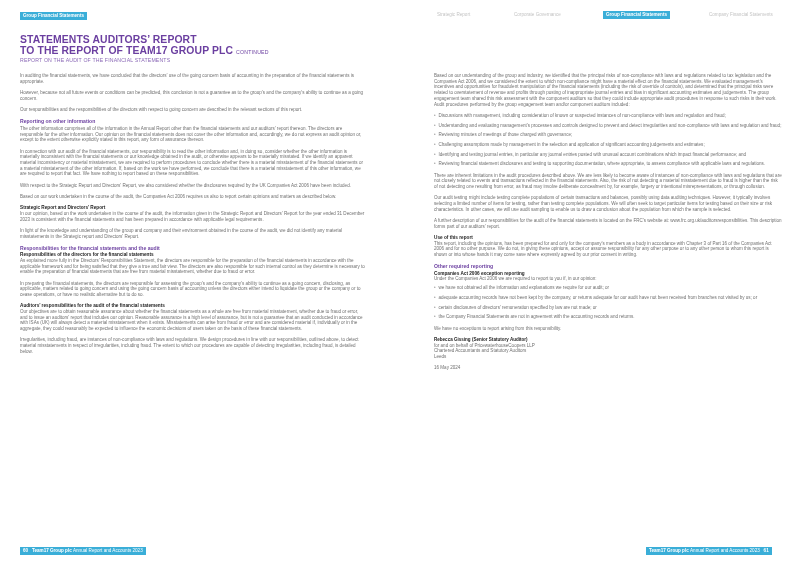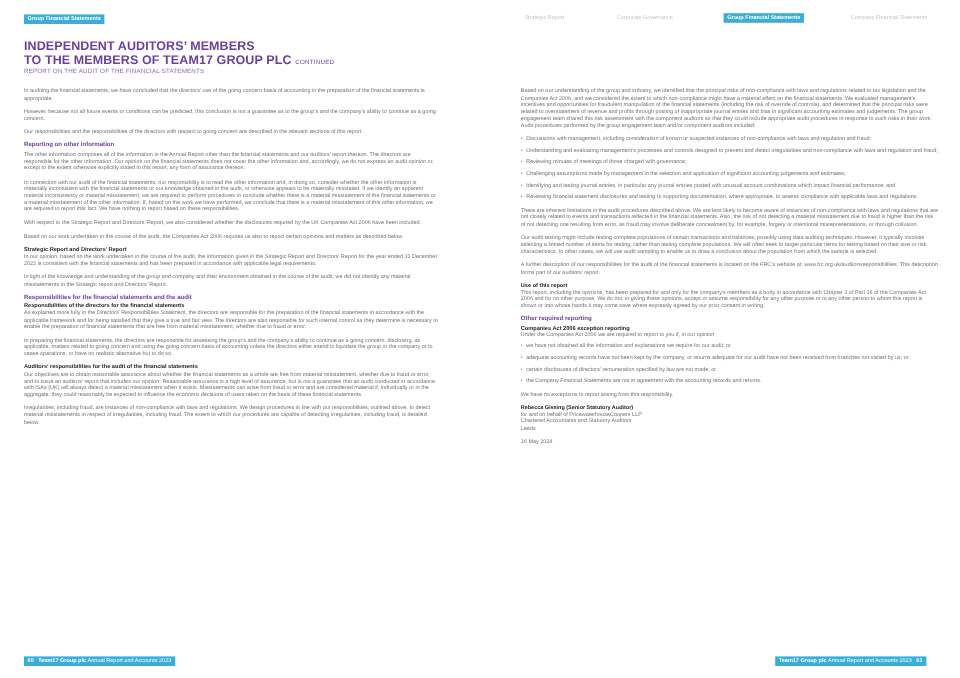--- a/index.html
+++ b/index.html
@@ -40,22 +40,22 @@
 </head>
 <body>
 
 <div class="tag" style="left:20px; top:12px;">Group Financial Statements</div>
 <div class="navtab" style="left:437px;">Strategic Report</div>
 <div class="navtab" style="left:514px;">Corporate Governance</div>
 <div class="navtab active" style="left:603px;">Group Financial Statements</div>
 <div class="navtab" style="left:709px;">Company Financial Statements</div>
 
 <div class="title">
-  <div>INDEPENDENT AUDITORS’ MEMBERS</div>
-  <div><span>TO THE MEMBERS OF TEAM17 GROUP PLC</span> <span class="cont">CONTINUED</span></div>
+  <div>STATEMENTS AUDITORS’ REPORT</div>
+  <div><span>TO THE REPORT OF TEAM17 GROUP PLC</span> <span class="cont">CONTINUED</span></div>
 </div>
 <div class="subtitle">REPORT ON THE AUDIT OF THE FINANCIAL STATEMENTS</div>
 
 <div class="col left">
   <p>In auditing the financial statements, we have concluded that the directors’ use of the going concern basis of accounting in the preparation of the financial statements is appropriate.</p>
   <p>However, because not all future events or conditions can be predicted, this conclusion is not a guarantee as to the group’s and the company’s ability to continue as a going concern.</p>
   <p>Our responsibilities and the responsibilities of the directors with respect to going concern are described in the relevant sections of this report.</p>
   <div class="h-purple">Reporting on other information</div>
   <p>The other information comprises all of the information in the Annual Report other than the financial statements and our auditors’ report thereon. The directors are responsible for the other information. Our opinion on the financial statements does not cover the other information and, accordingly, we do not express an audit opinion or, except to the extent otherwise explicitly stated in this report, any form of assurance thereon.</p>
   <p>In connection with our audit of the financial statements, our responsibility is to read the other information and, in doing so, consider whether the other information is materially inconsistent with the financial statements or our knowledge obtained in the audit, or otherwise appears to be materially misstated. If we identify an apparent material inconsistency or material misstatement, we are required to perform procedures to conclude whether there is a material misstatement of the financial statements or a material misstatement of the other information. If, based on the work we have performed, we conclude that there is a material misstatement of this other information, we are required to report that fact. We have nothing to report based on these responsibilities.</p>

